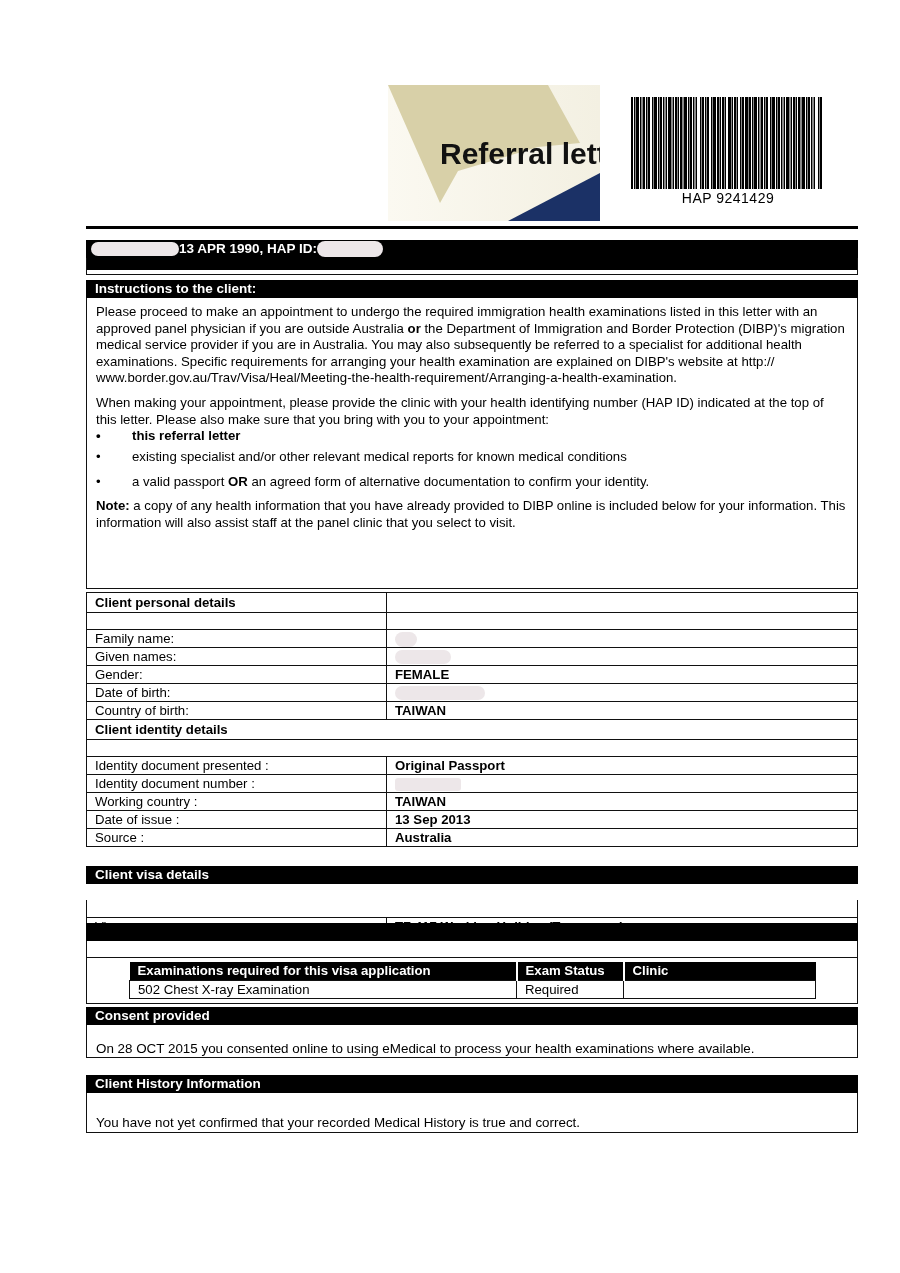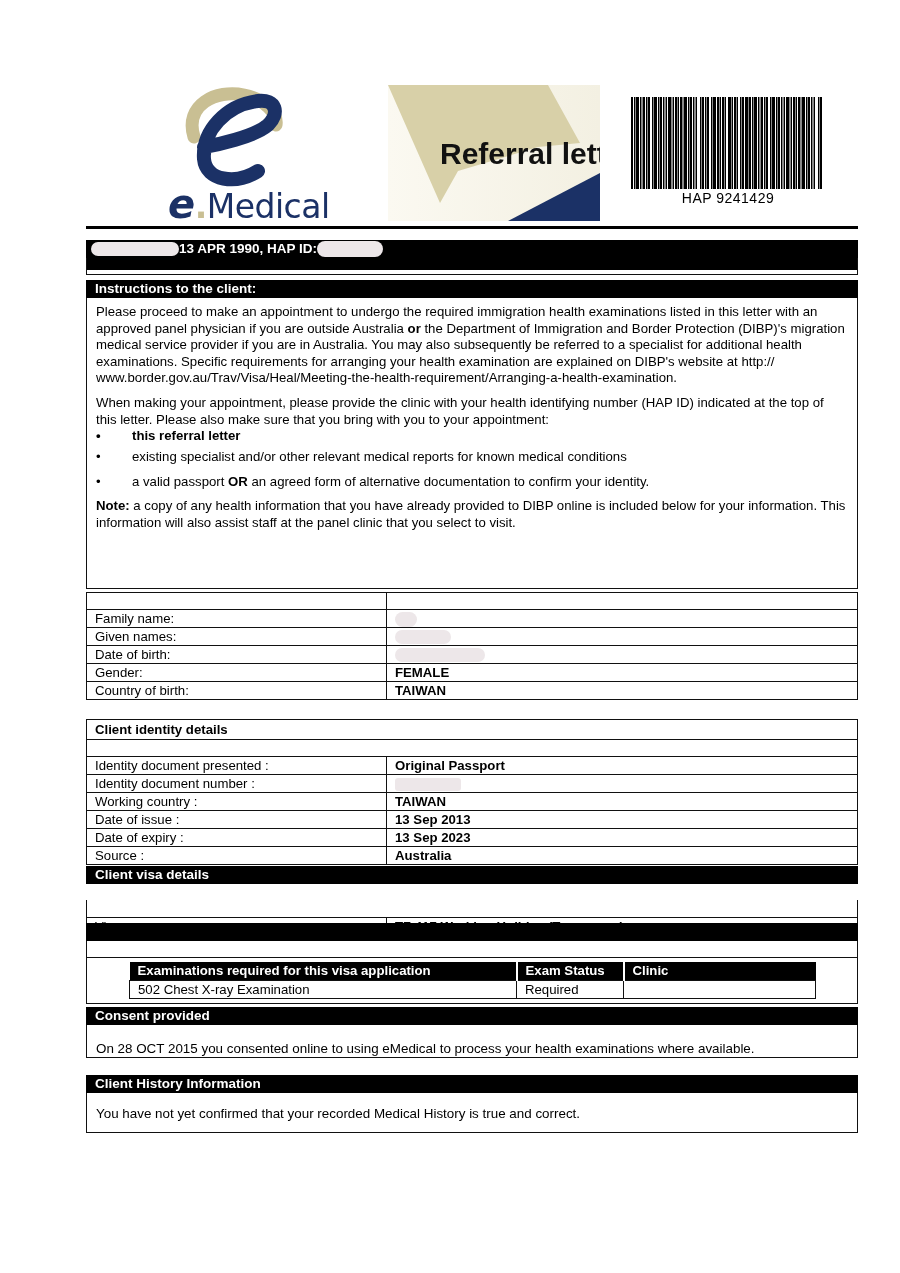--- a/index.html
+++ b/index.html
@@ -46,27 +46,20 @@
   .exams th { background: #000; color: #fff; text-align: left; font-weight: bold; padding: 0 8px; height: 18px; border-left: 2px solid #fff; }
   .exams th:first-child { border-left: none; }
   .exams td { border: 1.2px solid #111; padding: 0 8px; height: 18px; }
 
   .para { font-size: 13.4px; padding-left: 9px; }
 </style>
 </head>
 <body>
 
 <div class="header">
-  <div class="logo">
-    <svg width="302" height="138" viewBox="0 0 302 138">
-      <path d="M108 52 C 98 20, 130 4, 158 10 C 178 14, 192 28, 190 40" fill="none" stroke="#c9bf93" stroke-width="13" stroke-linecap="round"></path>
-      <path d="M118 62 C 130 60, 168 52, 182 40 C 194 28, 190 14, 172 16 C 140 20, 116 46, 118 74 C 120 96, 150 100, 172 86" fill="none" stroke="#1b3166" stroke-width="14" stroke-linecap="round"></path>
-    </svg>
-    <div class="logo-text"><span class="e">e</span><span class="dot">.</span><span>Medical</span></div>
-  </div>
   <div class="banner">
     <svg width="212" height="136" viewBox="0 0 212 136">
       <polygon points="0,0 160,0 192,58 150,62 70,86 52,118" fill="#d8d0a8"></polygon>
       <polygon points="212,88 212,136 120,136" fill="#1b3166"></polygon>
     </svg>
     <div class="banner-title">Referral letter</div>
   </div>
   <div class="barcode-wrap">
     <div class="barcode" id="barcode">
         <span style="width: 2px; background: rgb(0, 0, 0);"></span>
@@ -217,39 +210,43 @@
   <ul class="bullets">
     <li class="first">this referral letter</li>
     <li>existing specialist and/or other relevant medical reports for known medical conditions</li>
     <li><span>a valid passport </span><b>OR</b><span> an agreed form of alternative documentation to confirm your identity.</span></li>
   </ul>
   <p style="margin-top:-1px;"><b>Note:</b><span> a copy of any health information that you have already provided to DIBP online is included below for your information. This information will also assist staff at the panel clinic that you select to visit.</span></p>
 </div>
 
 <table class="det" style="top:592px;">
   <tbody>
+      <tr class="head">
+        <td class="k">Client personal details</td>
+        <td></td>
+      </tr>
   <tr class="blank">
         <td></td>
         <td></td>
       </tr>
   <tr>
         <td class="k">Family name:</td>
         <td class="v"><span class="redact" style="width:22px;height:15px;"></span></td>
       </tr>
   <tr>
         <td class="k">Given names:</td>
         <td class="v"><span class="redact" style="width:56px;height:14px;"></span></td>
       </tr>
   <tr>
+        <td class="k">Gender:</td>
+        <td class="v">FEMALE</td>
+      </tr>
+  <tr>
         <td class="k">Date of birth:</td>
         <td class="v"><span class="redact" style="width:90px;height:14px;"></span></td>
-      </tr>
-  <tr>
-        <td class="k">Gender:</td>
-        <td class="v">FEMALE</td>
       </tr>
   <tr>
         <td class="k">Country of birth:</td>
         <td class="v">TAIWAN</td>
       </tr>
 </tbody>
   </table>
 
 <table class="det" style="top:719px;">
   <tbody>
@@ -267,24 +264,20 @@
         <td class="k">Identity document number :</td>
         <td class="v"><span class="redact" style="width:66px;height:13px;border-radius:3px;"></span></td>
       </tr>
   <tr>
         <td class="k">Working country :</td>
         <td class="v">TAIWAN</td>
       </tr>
   <tr>
         <td class="k">Date of issue :</td>
         <td class="v">13 Sep 2013</td>
-      </tr>
-  <tr>
-        <td class="k">Date of expiry :</td>
-        <td class="v">13 Sep 2023</td>
       </tr>
   <tr>
         <td class="k">Source :</td>
         <td class="v">Australia</td>
       </tr>
 </tbody>
   </table>
 
 <div class="blackbar" style="top:866px;height:18px;">Client visa details</div>
 <table class="det" style="top:852px;margin-top:48px;">
@@ -314,13 +307,13 @@
     <td>Required</td>
     <td></td>
   </tr>
 </tbody>
   </table>
 
 <div class="blackbar" style="top:1007px;height:18px;">Consent provided</div>
 <div class="box para" style="top:1025px;height:33px;padding-top:16px;">On 28 OCT 2015 you consented online to using eMedical to process your health examinations where available.</div>
 
 <div class="blackbar" style="top:1075px;height:18px;">Client History Information</div>
-<div class="box para" style="top:1093px;height:40px;padding-top:13px;">You have not yet confirmed that your recorded Medical History is true and correct.</div>
+<div class="box para" style="top:1093px;height:40px;padding-top:22px;">You have not yet confirmed that your recorded Medical History is true and correct.</div>
 
 </body></html>

